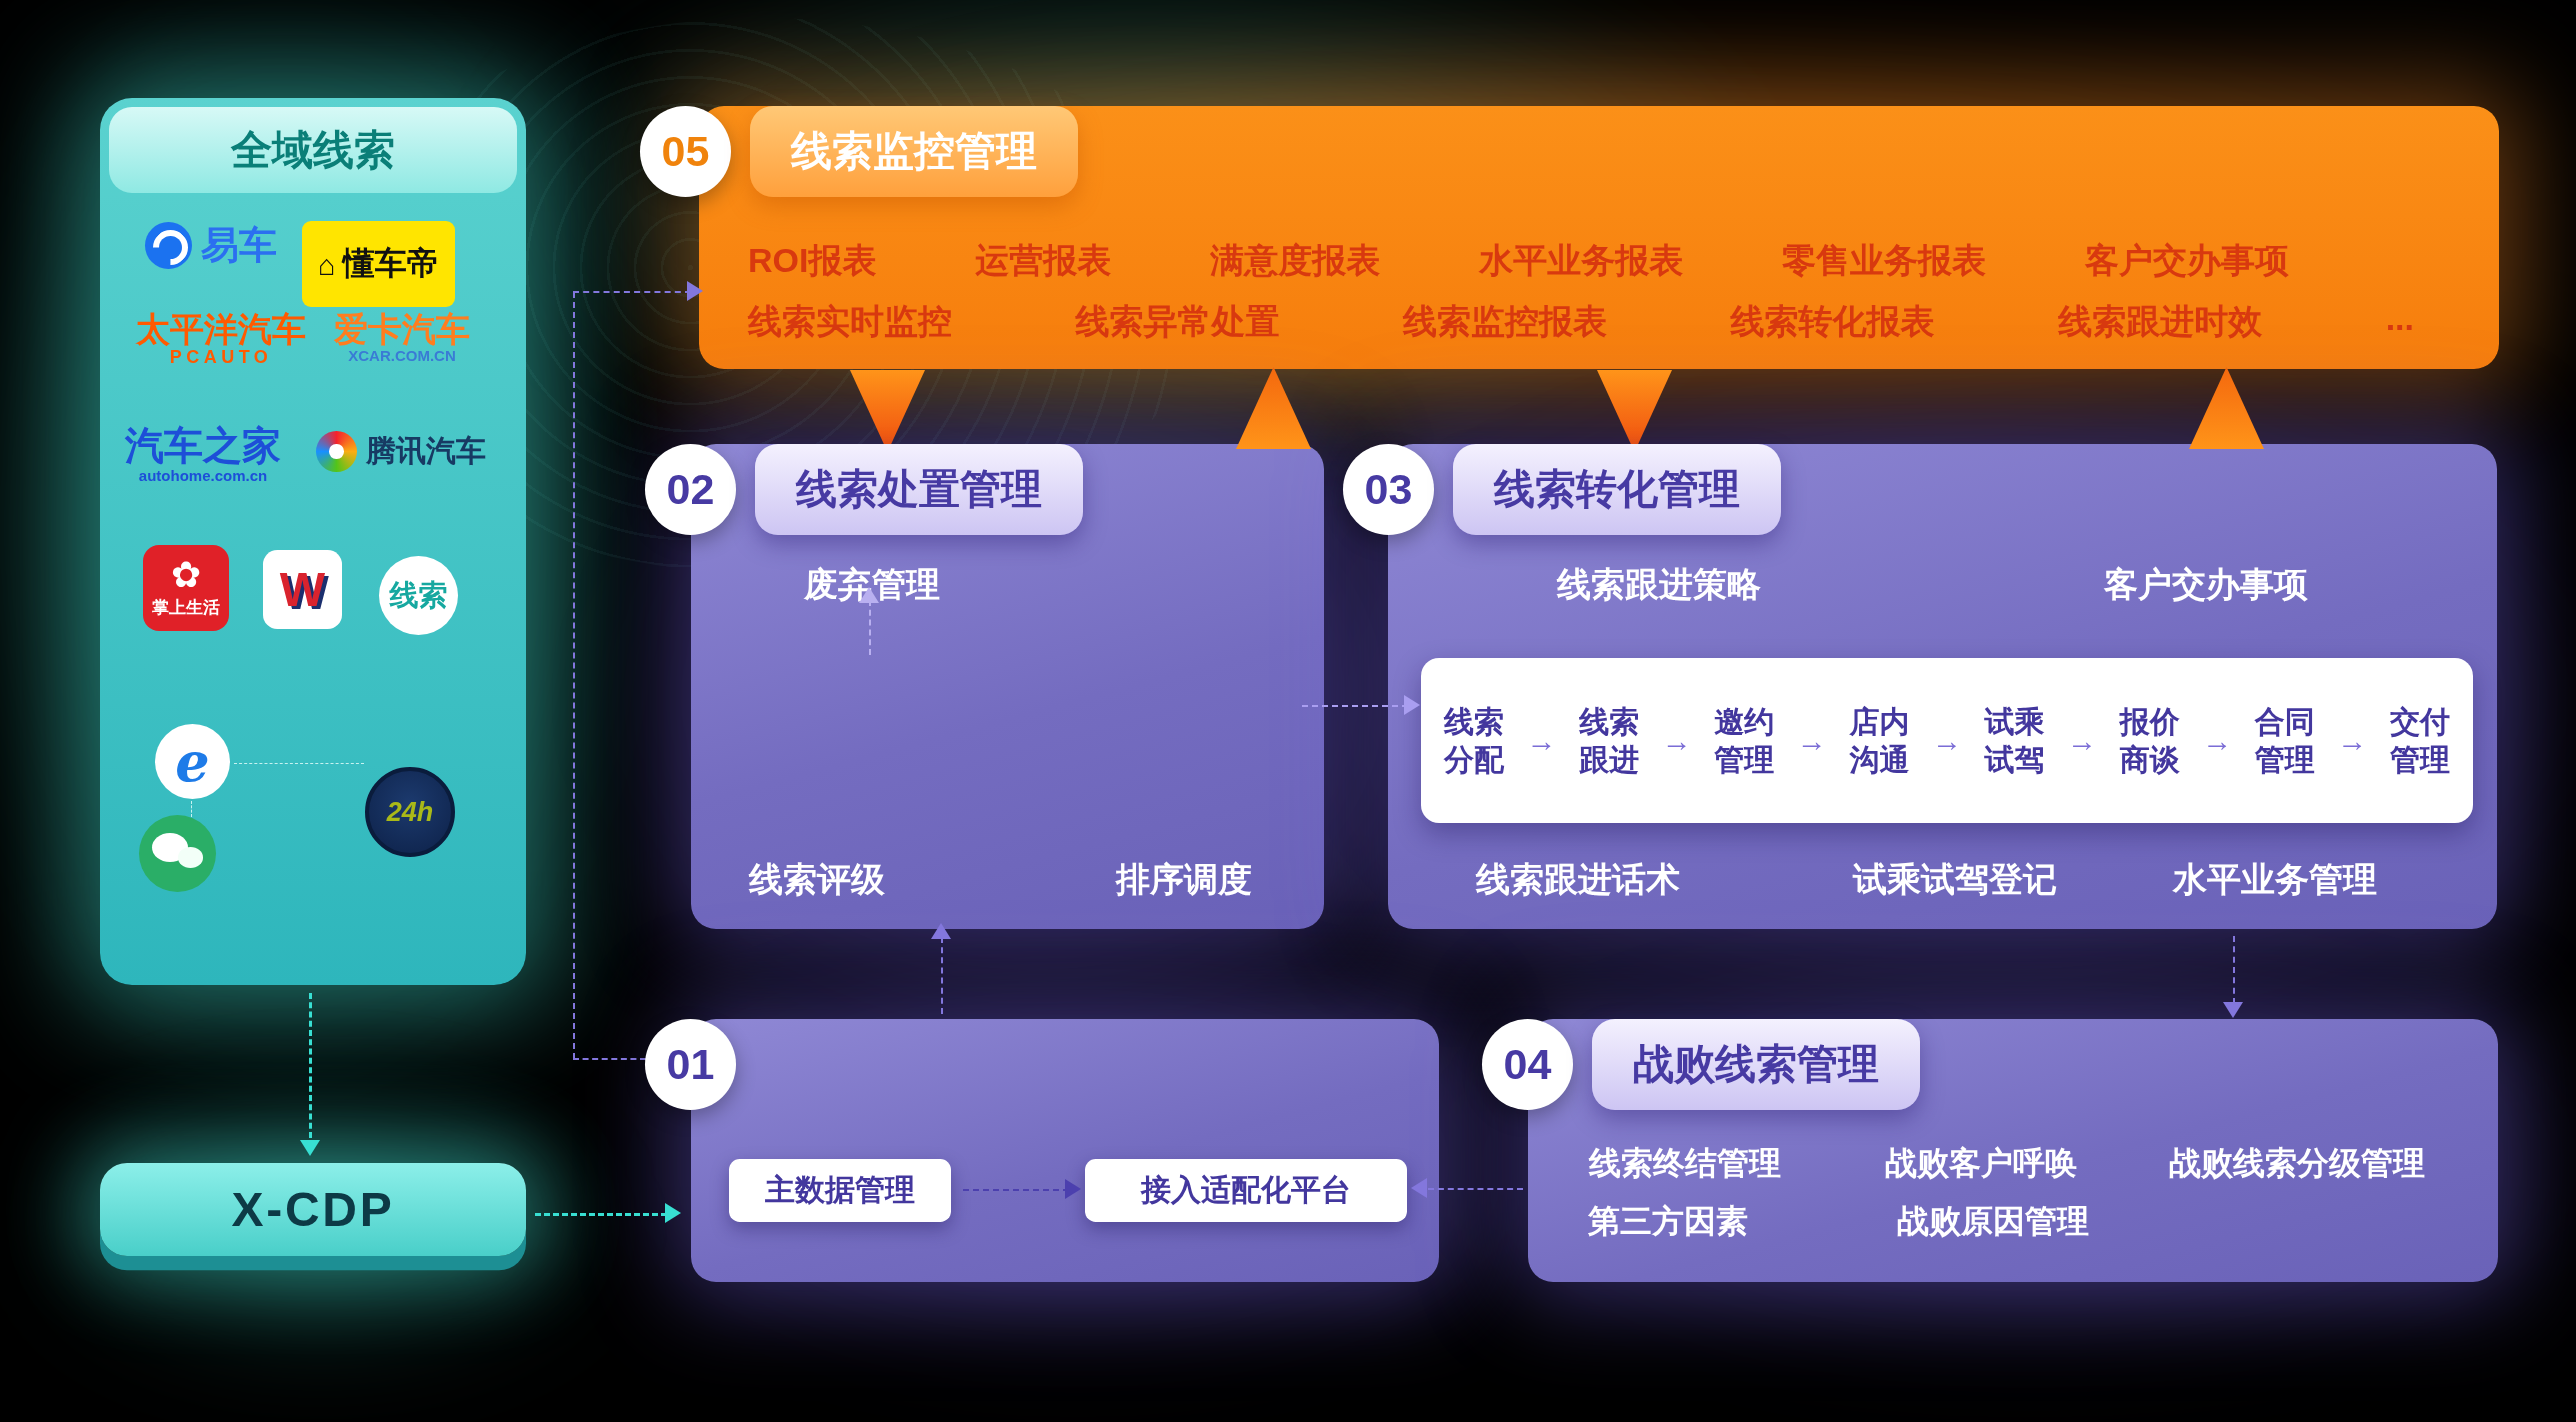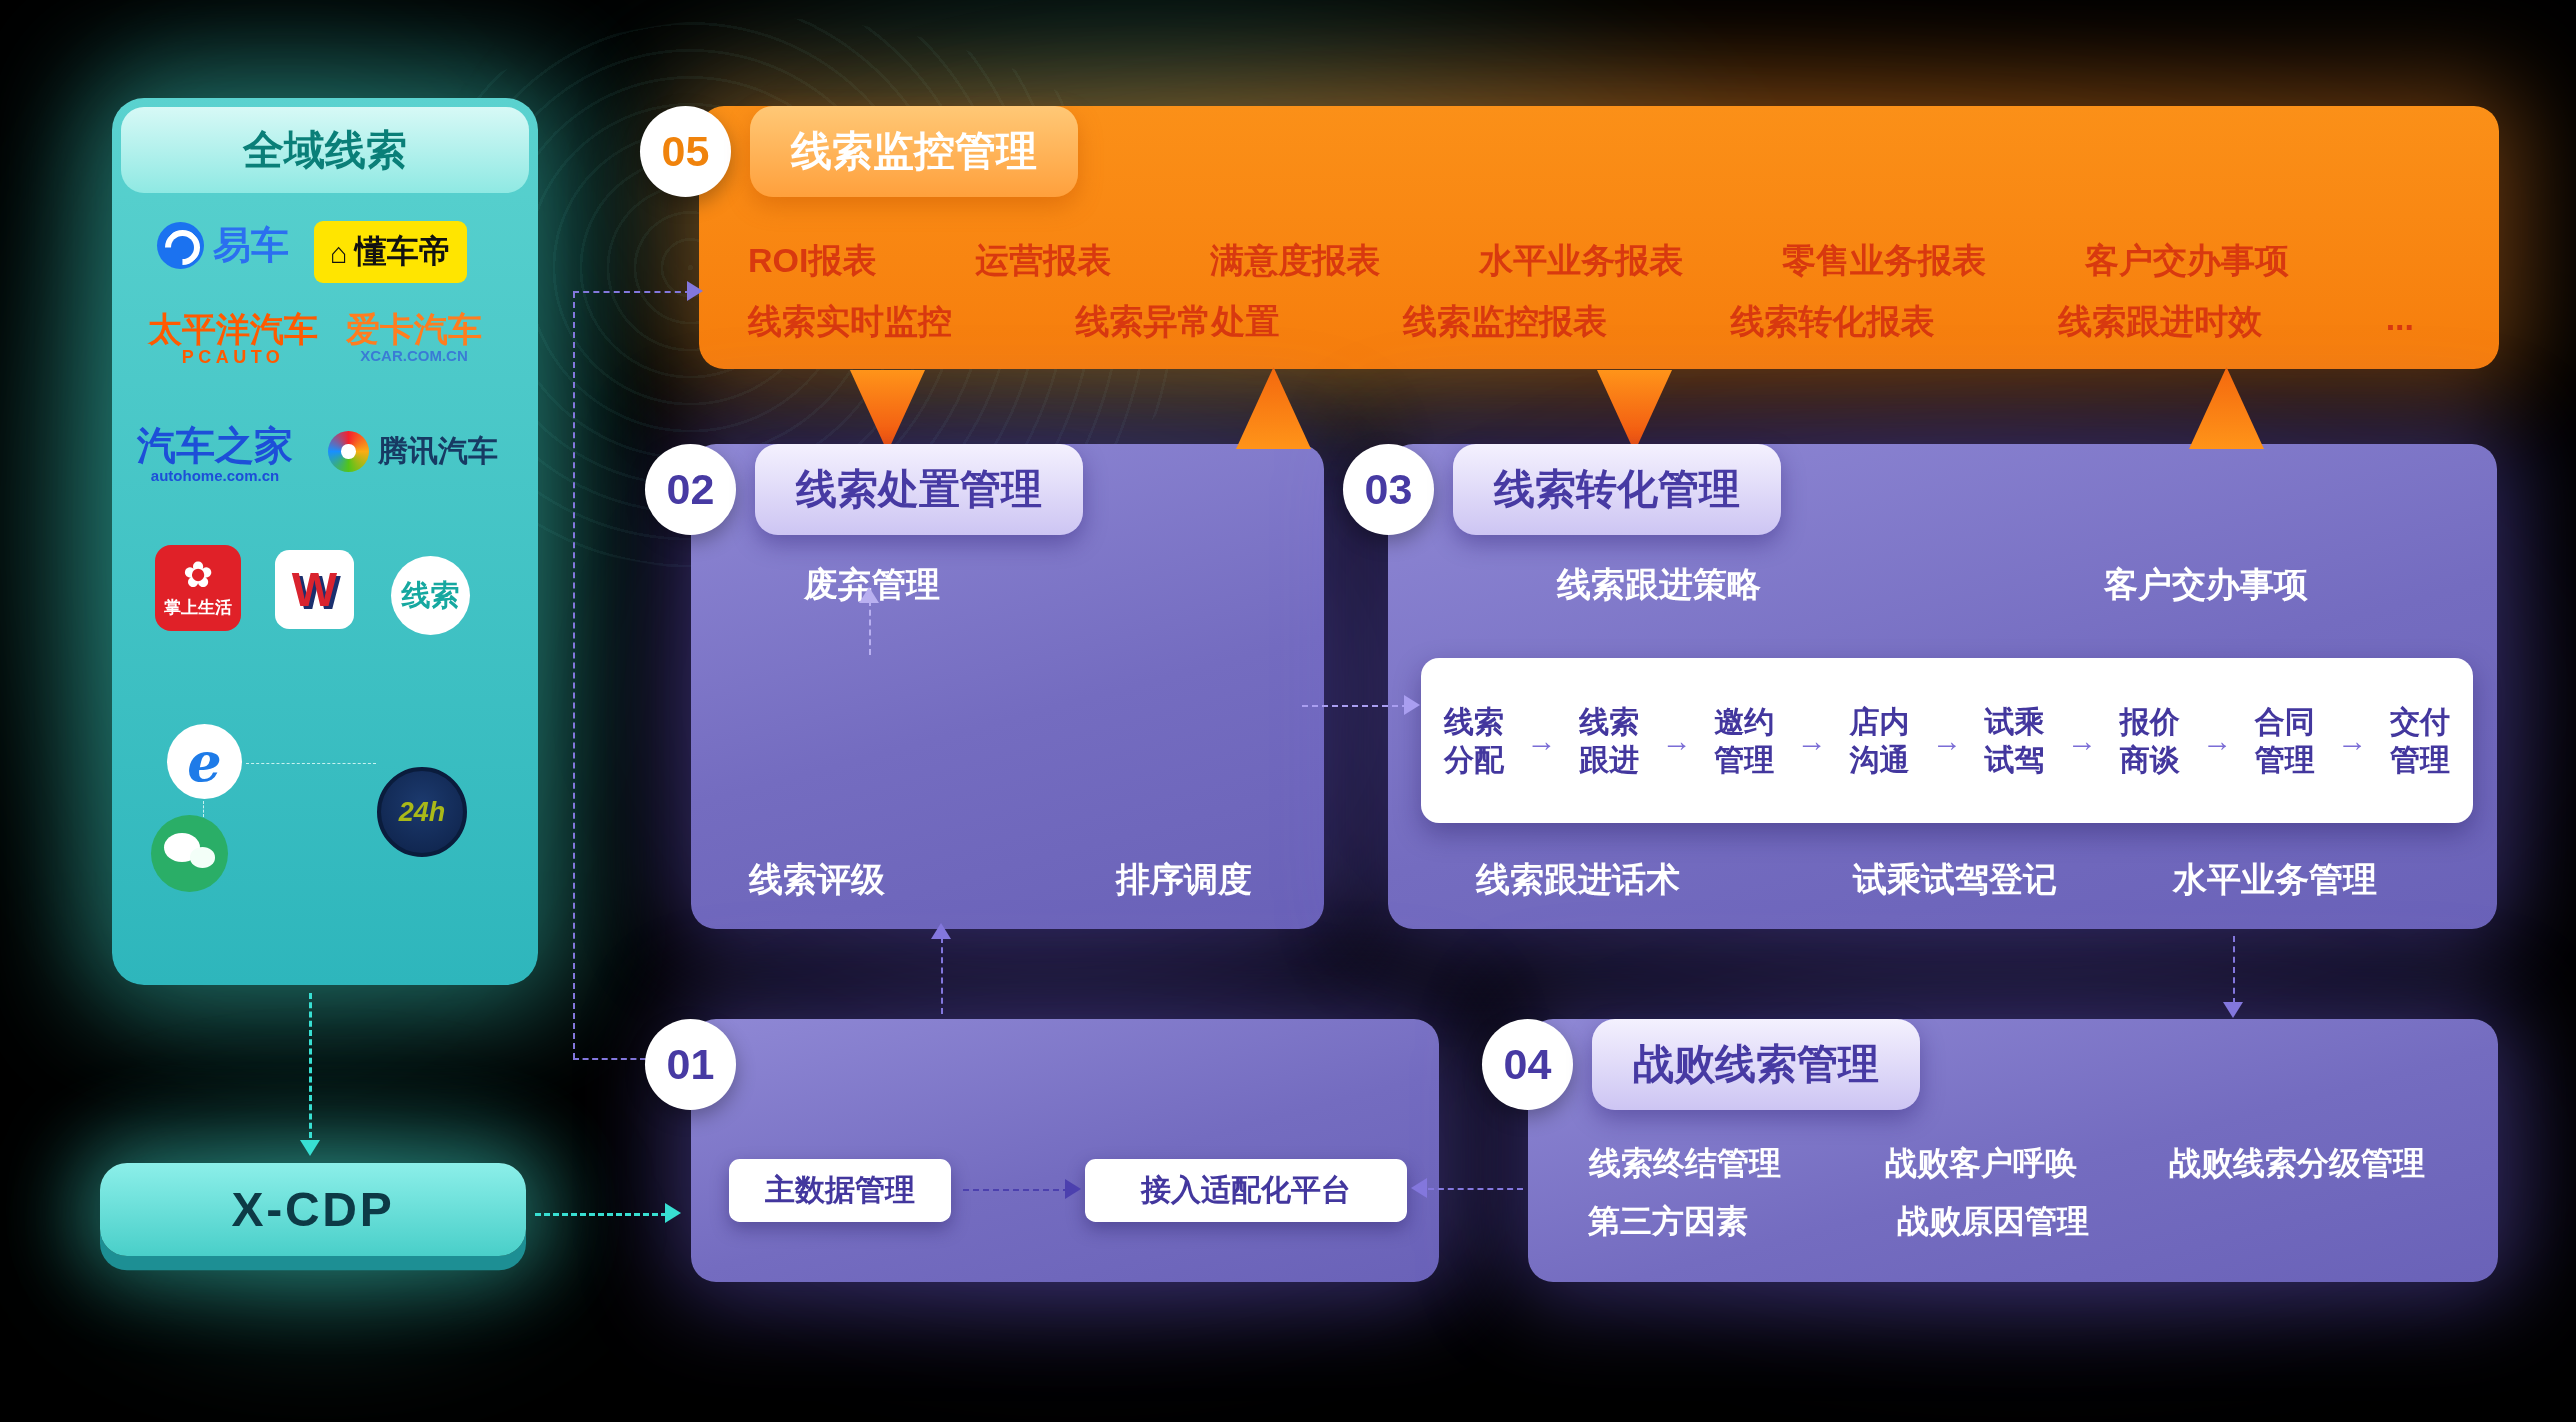--- a/index.html
+++ b/index.html
@@ -55,21 +55,21 @@
   
   .sb-header{position:absolute;left:9px;right:9px;top:9px;height:86px;border-radius:23px;
              background:linear-gradient(180deg,#d7f9f6,#8fe9e3);display:flex;align-items:center;justify-content:center;
              color:#0a7f78;font-size:41px;font-weight:800;}
   .logo{position:absolute;display:flex;align-items:center;justify-content:center;gap:9px;}
   .logo .col{display:flex;flex-direction:column;align-items:center;line-height:1.1;}
   .yc-icon{position:relative;width:47px;height:47px;border-radius:50%;background:#1b72f0;flex:0 0 auto;}
   .yc-icon::after{content:"";position:absolute;left:8px;top:8px;width:23px;height:23px;border-radius:50%;
                   border:6.3px solid #fff;border-left-color:transparent;transform:rotate(-45deg);}
   .yc-text{color:#2b6ff0;font-size:38px;font-weight:800;}
-  .dcd{background:#ffe500;border-radius:9px;padding:9px 16px;color:#111;font-size:32px;font-weight:800;display:flex;align-items:center;gap:7.2px;}
+  .dcd{background:#ffe500;border-radius:9px;padding:21px 16px;color:#111;font-size:32px;font-weight:800;display:flex;align-items:center;gap:7.2px;}
   .dcd-home::before{content:"\2302";font-size:29px;font-weight:800;}
   .pc-cn{color:#ff5a00;font-size:34px;font-weight:800;} .pc-en{color:#ff5a00;font-size:18px;font-weight:700;letter-spacing:4.5px;}
   .xc-cn{color:#ff7d1f;font-size:34px;font-weight:800;} .xc-en{color:#3a7bd5;font-size:15px;font-weight:700;}
   .ah-cn{color:#1d4fd8;font-size:39px;font-weight:800;} .ah-en{color:#1d4fd8;font-size:15px;font-weight:700;}
   .tx-icon{width:41px;height:41px;border-radius:50%;flex:0 0 auto;
            background:conic-gradient(#f5222d,#faad14,#52c41a,#1890ff,#f5222d);position:relative;}
   .tx-icon::after{content:"";position:absolute;left:13.4px;top:13.4px;width:14.3px;height:14.3px;border-radius:50%;background:#fff;}
   .tx-text{color:#173a63;font-size:30px;font-weight:800;}
   .zs{width:86px;height:86px;border-radius:16px;background:#e02128;display:flex;flex-direction:column;align-items:center;justify-content:center;}
   .zs-flower::before{content:"\273F";color:#fff;font-size:36px;line-height:1;}
@@ -103,21 +103,21 @@
   <div class="halo" style="left:-54px;top:-36px;width:680px;height:1127px;background:radial-gradient(ellipse at center, rgba(64,224,208,.38), transparent 70%);"></div>
   <div class="halo" style="left:465px;top:-89px;width:1342px;height:572px;background:radial-gradient(ellipse at center, rgba(64,224,208,.30), transparent 70%);"></div>
   <div class="halo" style="left:680px;top:27px;width:1878px;height:394px;background:radial-gradient(ellipse at center, rgba(250,130,20,.30), transparent 70%);"></div>
   <div class="halo" style="left:608px;top:376px;width:850px;height:644px;background:radial-gradient(ellipse at center, rgba(130,110,250,.32), transparent 70%);"></div>
   <div class="halo" style="left:1324px;top:376px;width:1297px;height:644px;background:radial-gradient(ellipse at center, rgba(130,110,250,.32), transparent 70%);"></div>
   <div class="halo" style="left:608px;top:966px;width:939px;height:394px;background:radial-gradient(ellipse at center, rgba(130,110,250,.30), transparent 70%);"></div>
   <div class="halo" style="left:1449px;top:966px;width:1163px;height:394px;background:radial-gradient(ellipse at center, rgba(130,110,250,.30), transparent 70%);"></div>
   <div class="halo" style="left:36px;top:1091px;width:572px;height:268px;background:radial-gradient(ellipse at center, rgba(64,224,208,.36), transparent 70%);"></div>
   <div class="ripples"></div>
 
-  <div class="box tealbox" style="left:112px;top:98px;width:426px;height:887px;">
+  <div class="box tealbox" style="left:100px;top:98px;width:426px;height:887px;">
     <div class="sb-header">全域线索</div>
 
     <div class="logo" style="left:45px;top:122px;">
       <span class="yc-icon"></span>
       <span class="yc-text">易车</span>
     </div>
     <div class="logo" style="left:202px;top:123px;">
       <span class="dcd">
           <span class="dcd-home"></span>
           <span>懂车帝</span>

